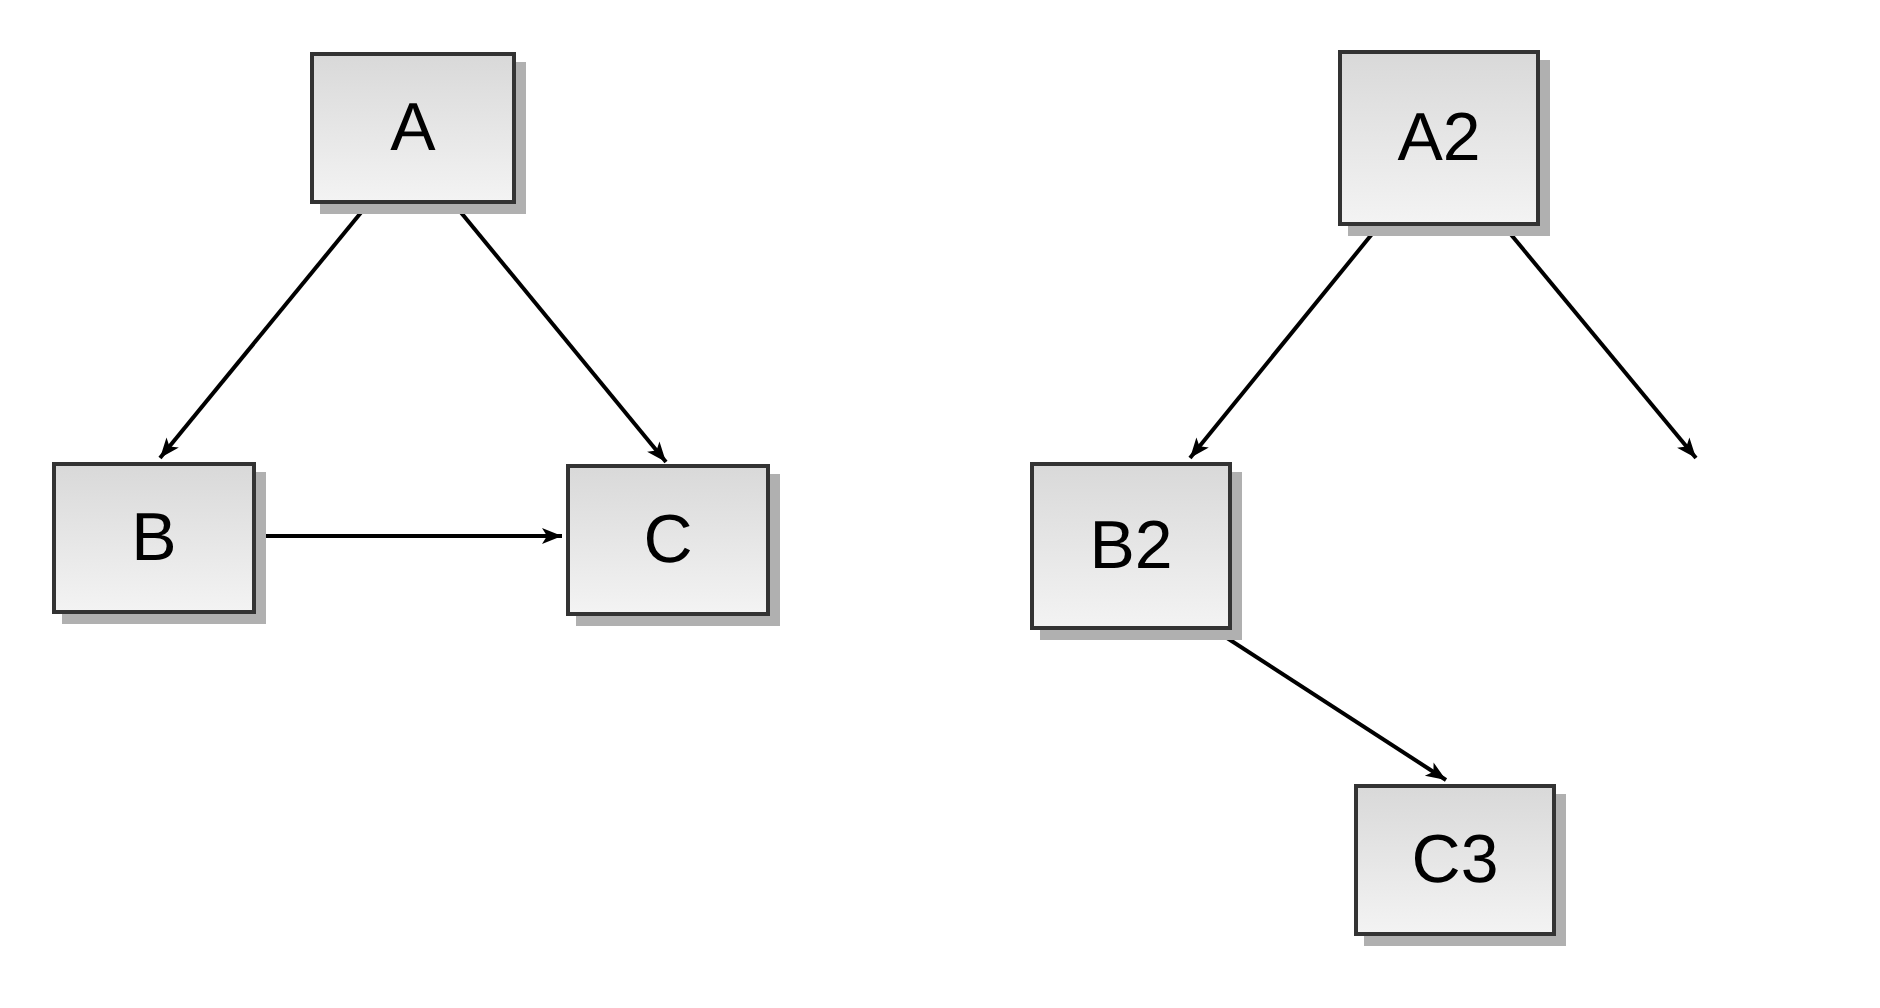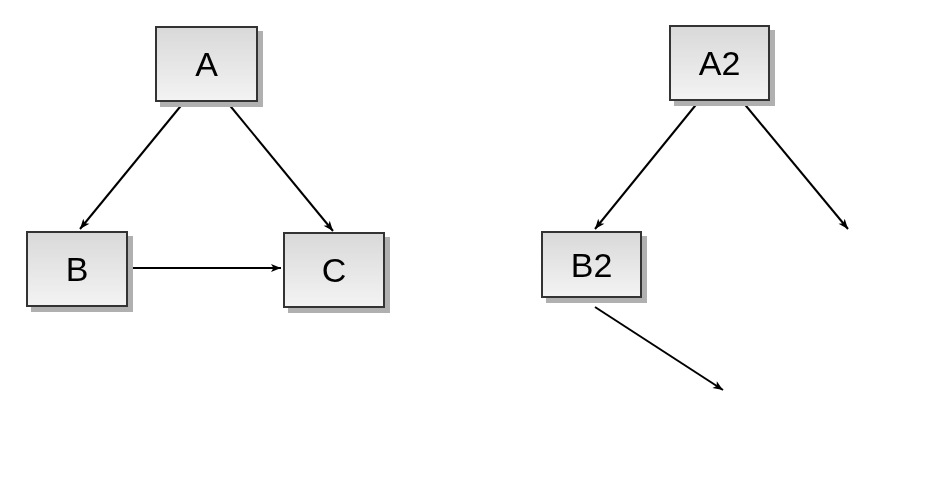--- a/index.html
+++ b/index.html
@@ -65,19 +65,22 @@
 
 <div class="node" style="left: 155px; top: 26px; width: 103px; height: 76px;">
       <span class="node-label">A</span>
     </div>
     <div class="node" style="left: 26px; top: 231px; width: 102px; height: 76px;">
       <span class="node-label">B</span>
     </div>
     <div class="node" style="left: 283px; top: 232px; width: 102px; height: 76px;">
       <span class="node-label">C</span>
     </div>
-    <div class="node" style="left: 669px; top: 25px; width: 101px; height: 76px;">
+    <div class="node" style="left: 669px; top: 25px; width: 101px; height: 88px;">
       <span class="node-label">A2</span>
     </div>
-    <div class="node" style="left: 541px; top: 231px; width: 101px; height: 67px;">
+    <div class="node" style="left: 515px; top: 231px; width: 101px; height: 84px;">
       <span class="node-label">B2</span>
+    </div>
+    <div class="node" style="left: 677px; top: 392px; width: 101px; height: 76px;">
+      <span class="node-label">C3</span>
     </div>
   </div>
 
 </body></html>

